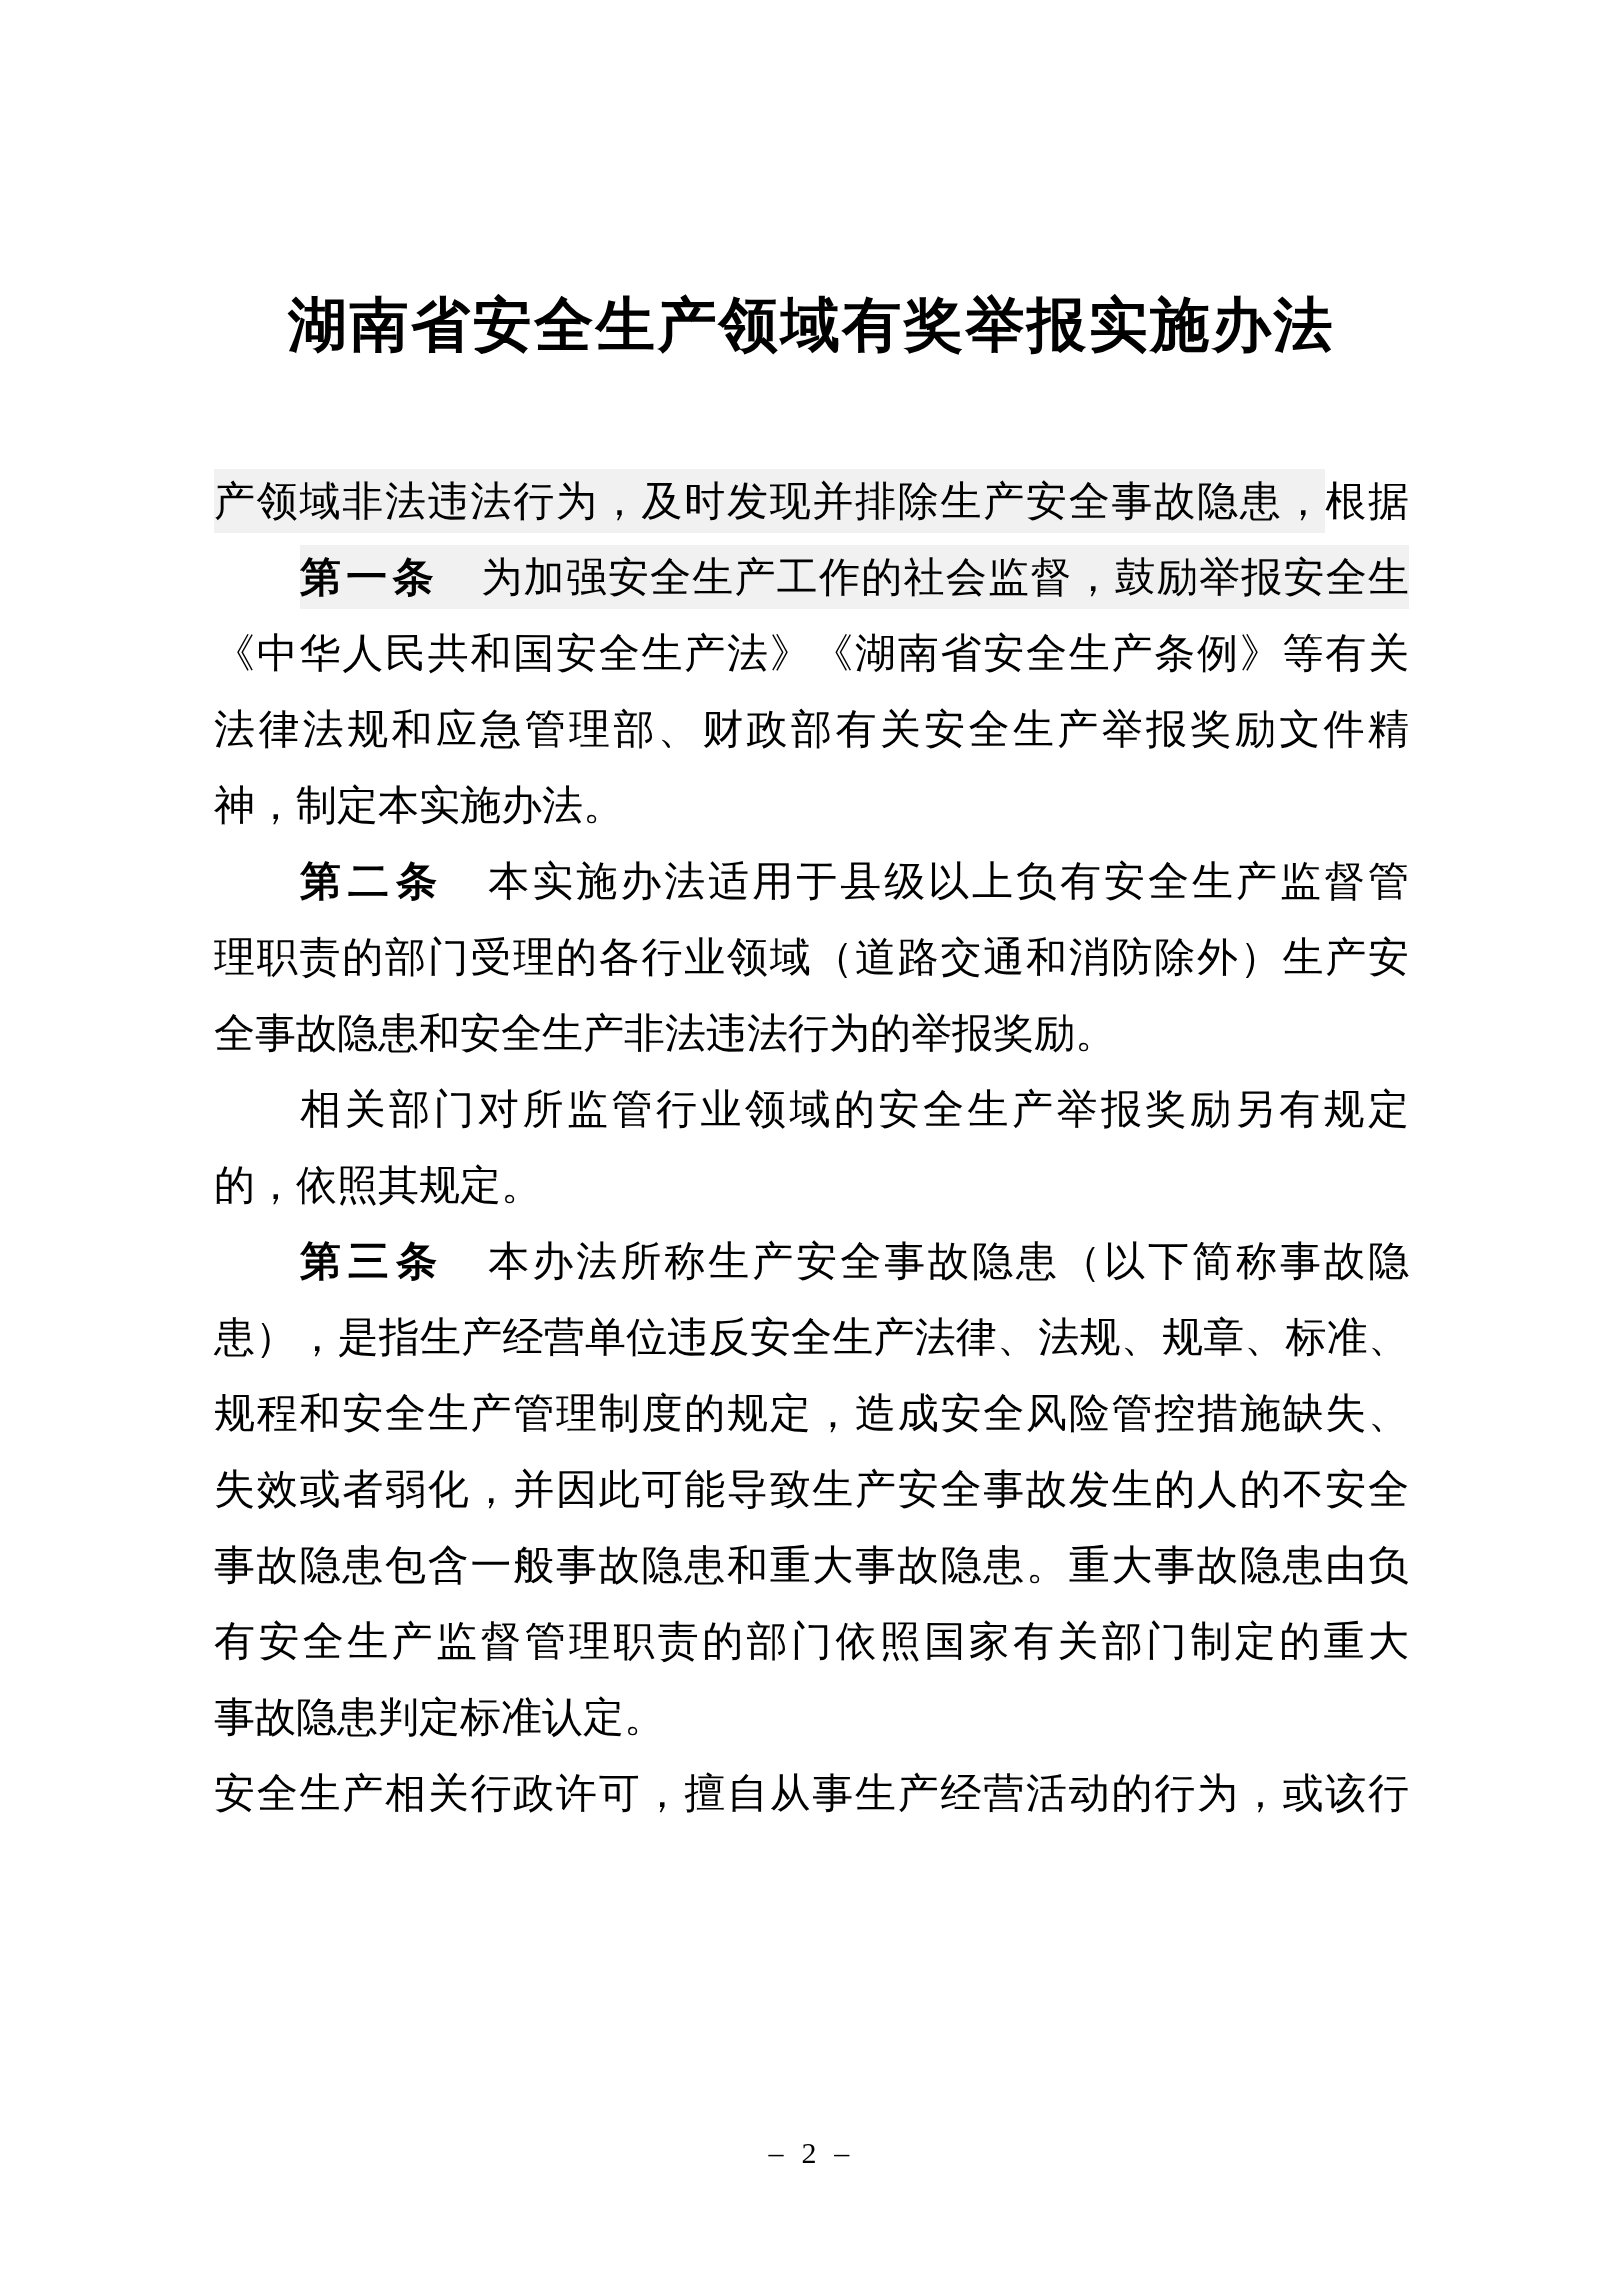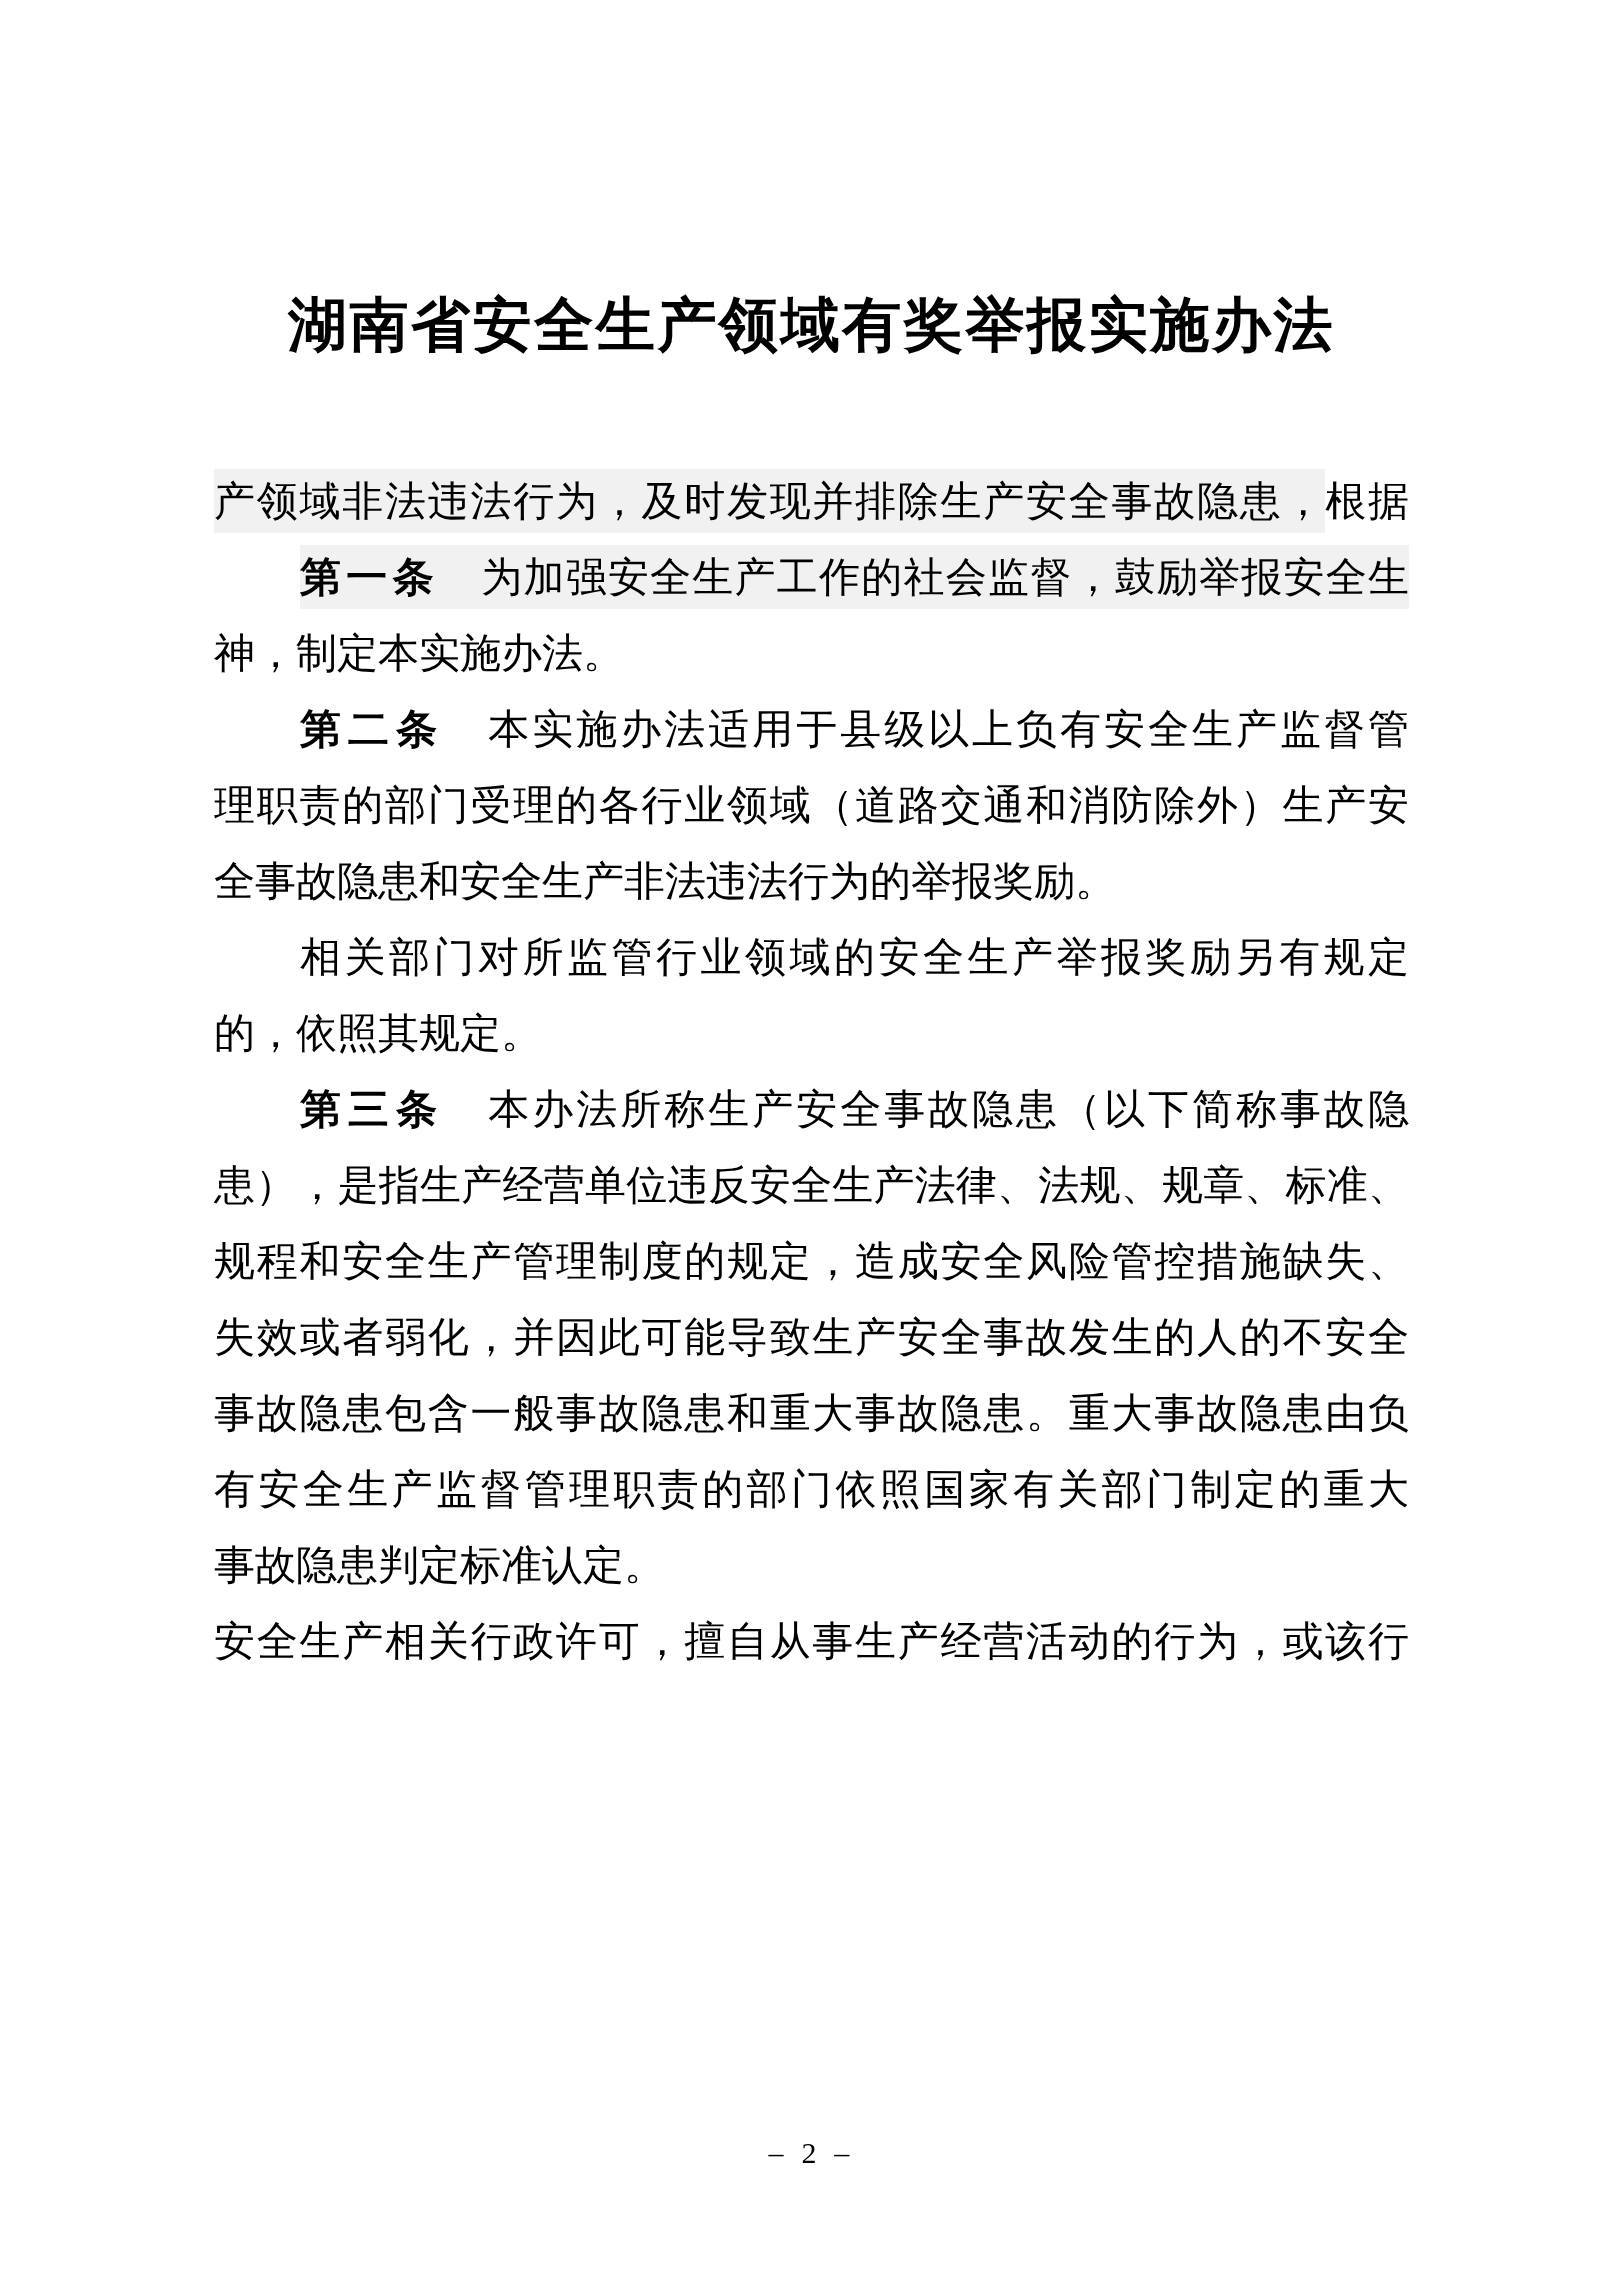--- a/index.html
+++ b/index.html
@@ -63,20 +63,22 @@
 </style>
 </head>
 <body>
 
 <div class="page">
   <div class="doc-title">湖南省安全生产领域有奖举报实施办法</div>
 
   <div class="body-lines">
       <div class="line fill"><span class="hl">产领域非法违法行为，及时发现并排除生产安全事故隐患，</span><span class="">根据</span></div>
       <div class="line indent fill"><span class="label hl">第一条</span><span class="hl">　为加强安全生产工作的社会监督，鼓励举报安全生</span></div>
+      <div class="line fill"><span class="">《中华人民共和国安全生产法》《湖南省安全生产条例》等有关</span></div>
+      <div class="line fill"><span class="">法律法规和应急管理部、财政部有关安全生产举报奖励文件精</span></div>
       <div class="line"><span class="">神，制定本实施办法。</span></div>
       <div class="line indent fill"><span class="label">第二条</span><span class="">　本实施办法适用于县级以上负有安全生产监督管</span></div>
       <div class="line fill"><span class="">理职责的部门受理的各行业领域（道路交通和消防除外）生产安</span></div>
       <div class="line"><span class="">全事故隐患和安全生产非法违法行为的举报奖励。</span></div>
       <div class="line indent fill"><span class="">相关部门对所监管行业领域的安全生产举报奖励另有规定</span></div>
       <div class="line"><span class="">的，依照其规定。</span></div>
       <div class="line indent fill"><span class="label">第三条</span><span class="">　本办法所称生产安全事故隐患（以下简称事故隐</span></div>
       <div class="line fill"><span class="">患），是指生产经营单位违反安全生产法律、法规、规章、标准、</span></div>
       <div class="line fill"><span class="">规程和安全生产管理制度的规定，造成安全风险管控措施缺失、</span></div>
       <div class="line fill"><span class="">失效或者弱化，并因此可能导致生产安全事故发生的人的不安全</span></div>

